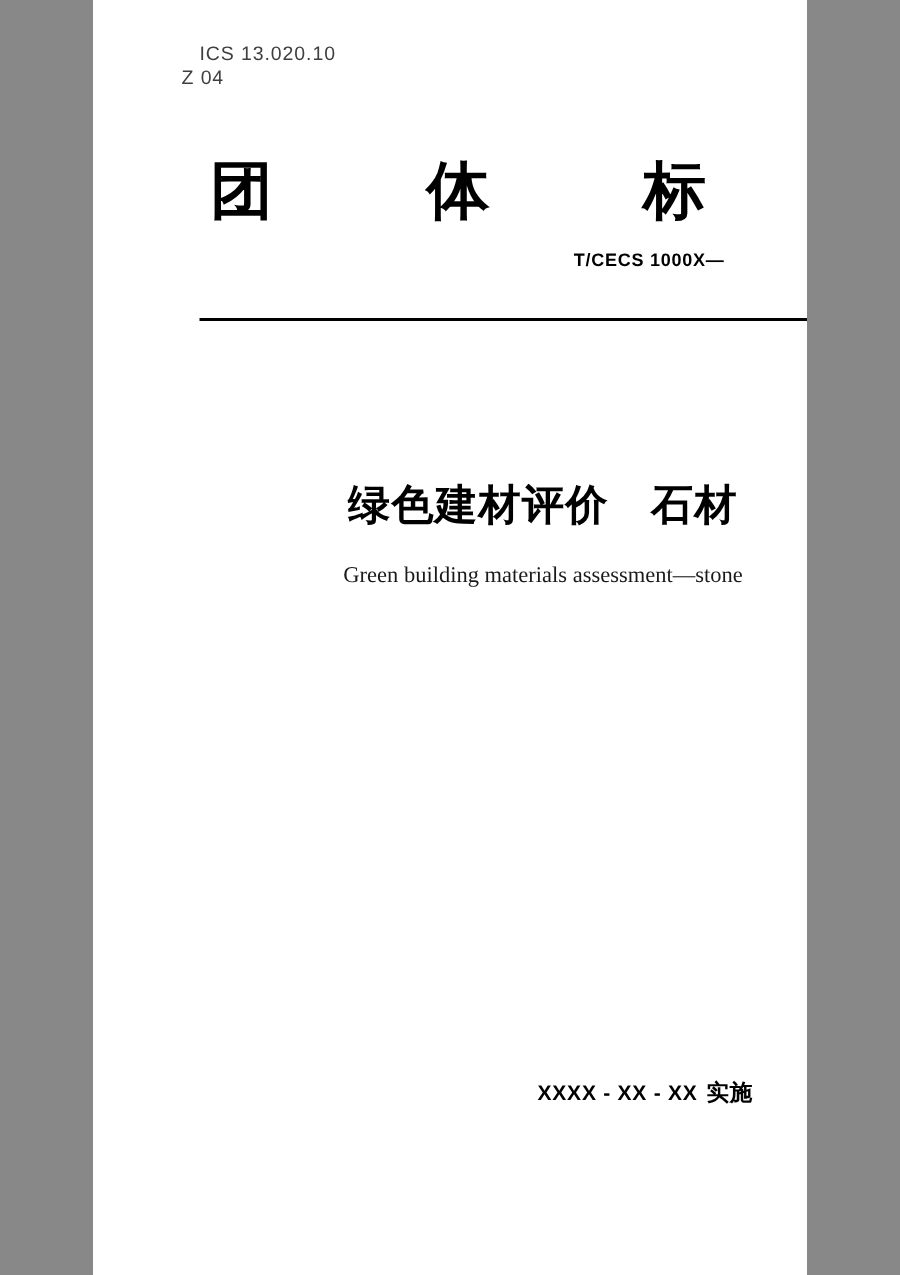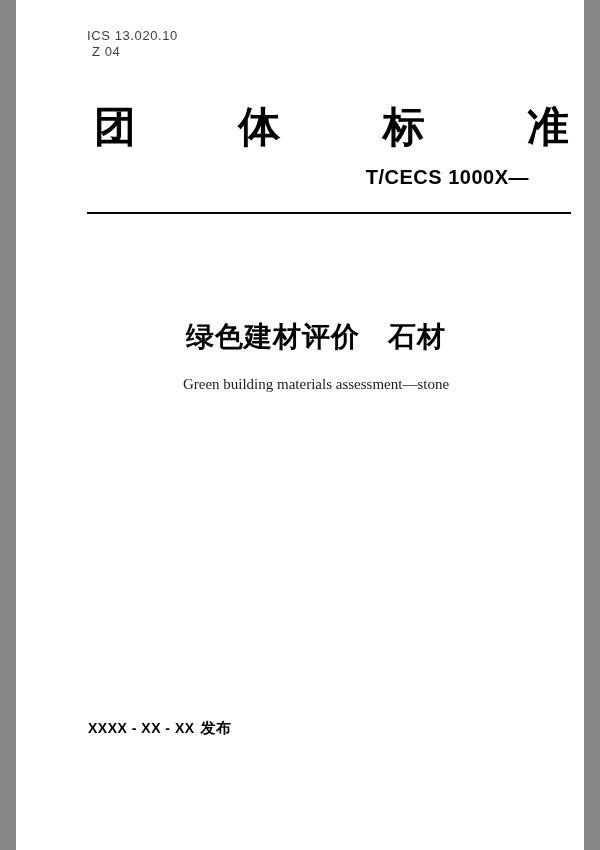--- a/index.html
+++ b/index.html
@@ -1,57 +1,57 @@
 <!DOCTYPE html>
 <html><head>
 <meta charset="utf-8">
 <style>
   html, body { margin: 0; padding: 0; background: #888; }
   .page {
     position: relative;
-    width: 568px;
+    width: 476px;
     height: 850px;
     margin: 0 auto;
     background: #ffffff;
     font-family: "Liberation Sans", "DejaVu Sans", sans-serif;
     color: #000;
     overflow: hidden;
   }
   .ics-code {
     position: absolute;
     left: 71px;
     top: 28px;
     font-size: 13px;
     letter-spacing: 0.6px;
     color: #3f3f3f;
   }
   .ccs-code {
     position: absolute;
-    left: 76px;
+    left: 59px;
     top: 44px;
     font-size: 13px;
     letter-spacing: 0.6px;
     color: #3f3f3f;
   }
   .standard-type {
     position: absolute;
     left: 78px;
     top: 106px;
     width: 475px;
     display: flex;
     justify-content: space-between;
     font-size: 42px;
     font-weight: 700;
     line-height: 1;
   }
   .doc-number {
     position: absolute;
     right: 55px;
     top: 166px;
-    font-size: 20px;
+    font-size: 12px;
     font-weight: 700;
     letter-spacing: 0.5px;
   }
   .header-rule {
     position: absolute;
     left: 71px;
     top: 212px;
     width: 484px;
     height: 2px;
     background: #000;
@@ -138,19 +138,19 @@
 
   <div class="header-rule"></div>
 
   <div class="title-cn">
     <span>绿色建材评价</span><span class="title-gap"></span><span>石材</span>
   </div>
 
   <div class="title-en">Green building materials assessment—stone</div>
 
 
-  <div class="date-issue">
-    <span>XXXX - XX - XX</span><span class="date-label">发布</span>
+
+  <div class="date-impl">
+    <span>XXXX - XX - XX</span><span class="date-label">实施</span>
   </div>
-
 
 
 </div>
 
 </body></html>

